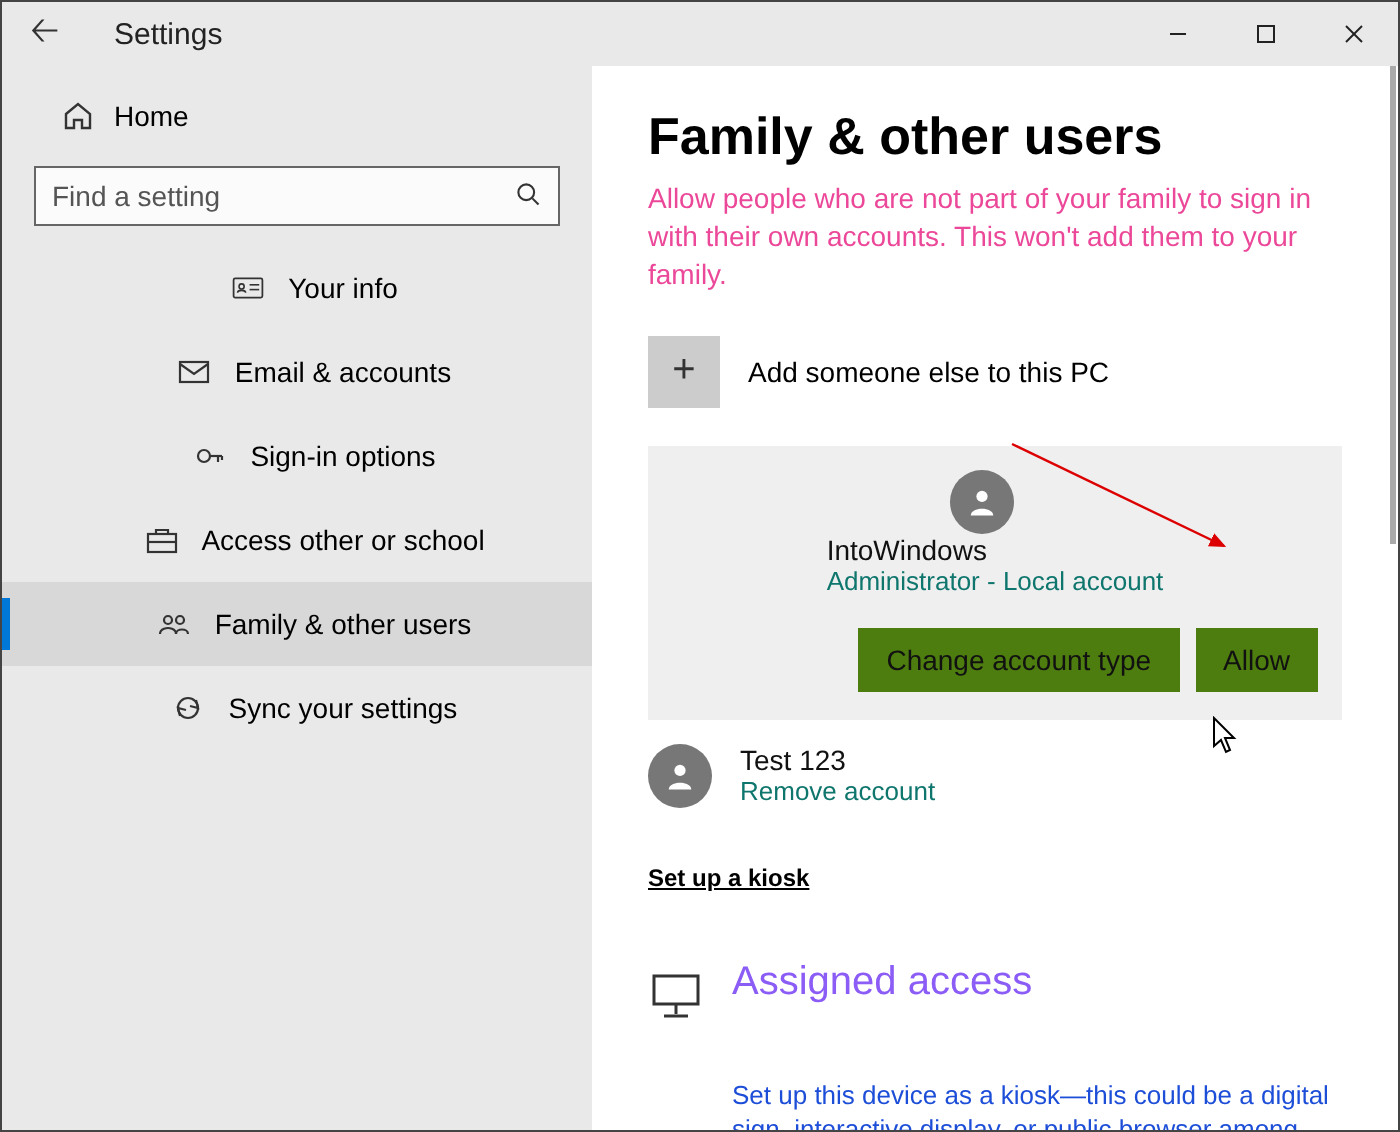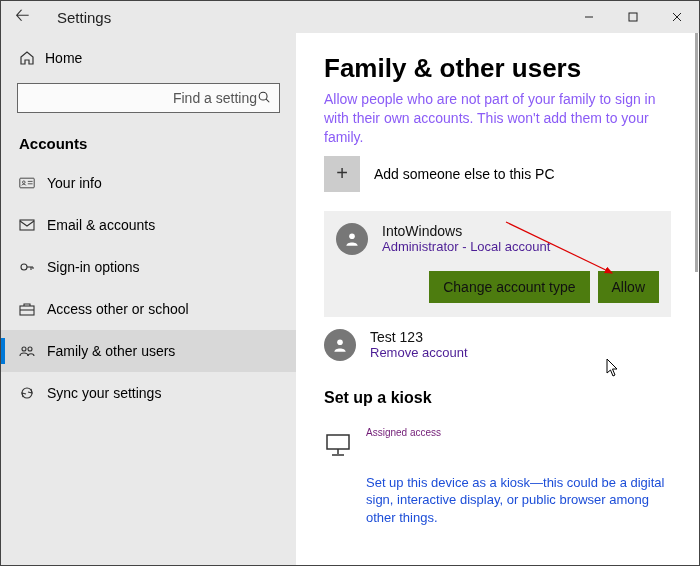--- a/index.html
+++ b/index.html
@@ -57,53 +57,53 @@
   .sidebar {
     width: 295px;
     background: #e9e9e9;
     padding-top: 6px;
     position: relative;
   }
   .home-row {
     display: flex;
     align-items: center;
     height: 38px;
-    padding-left: 18px;
+    padding-left: 30px;
   }
   .home-row .icon {
     width: 26px;
     display: flex;
     align-items: center;
   }
   .search-box {
     margin: 6px 16px 10px 16px;
     height: 30px;
     border: 1px solid #666;
     background: #fbfbfb;
     display: flex;
     align-items: center;
     padding: 0 8px;
     color: #666;
     position: relative;
-    text-align: right;
   }
   .search-box .ph { flex: 1; font-size: 14px; color: #555;}
   .search-box .sicon { font-size: 13px; color: #333; }
   .section-header {
     padding: 12px 18px 10px 18px;
     font-weight: 600;
     font-size: 15px;
   }
   .nav-item {
     display: flex;
     align-items: center;
     height: 42px;
     padding-left: 18px;
     font-size: 14px;
     position: relative;
+    justify-content: center;
   }
   .nav-item.selected {
     background: #d8d8d8;
   }
   .nav-item.selected::before {
     content: "";
     position: absolute;
     left: 0; top: 8px; bottom: 8px;
     width: 4px;
     background: #0078d7;
@@ -120,23 +120,23 @@
     overflow: hidden;
     position: relative;
   }
   .page-title {
     font-size: 26px;
     font-weight: 600;
     margin-bottom: 6px;
   }
   .page-desc {
     font-size: 14px;
-    color: #8b5cf6;
+    color: #ec4899;
     line-height: 1.35;
-    margin-bottom: 4px;
+    margin-bottom: 16px;
   }
   .add-row {
     display: flex;
     align-items: center;
     height: 46px;
     margin-bottom: 14px;
   }
   .plus-btn {
     width: 36px; height: 36px;
     background: #ccc;
@@ -148,69 +148,71 @@
     margin-right: 14px;
   }
   .user-card {
     background: #efefef;
     padding: 12px 12px 14px 12px;
     margin-bottom: 12px;
   }
   .user-row {
     display: flex;
     align-items: center;
+    flex-direction: column;
   }
   .avatar {
     width: 32px; height: 32px;
     border-radius: 50%;
     background: #777;
     display: flex;
     align-items: center;
     justify-content: center;
     margin-right: 14px;
   }
   .avatar svg { width: 18px; height: 18px; fill: #fff; }
   .user-name { font-size: 14px; color: #111; }
-  .user-sub { font-size: 13px; color: #4c1d95; }
+  .user-sub { font-size: 13px; color: #0f766e; }
   .user-buttons {
     display: flex;
     justify-content: flex-end;
     gap: 8px;
     margin-top: 16px;
   }
   .btn {
     background: #4d7c0f;
     border: none;
     padding: 8px 14px;
     font-size: 14px;
     font-family: inherit;
     color: #111;
   }
   .user-simple {
     display: flex;
     align-items: center;
     margin-bottom: 28px;
   }
   .kiosk-title {
-    font-size: 16px;
+    font-size: 12px;
     font-weight: 600;
-    margin-bottom: 20px;
+    margin-bottom: 34px;
+    text-decoration: underline;
   }
   .kiosk-row {
     display: flex;
   }
   .kiosk-icon {
     width: 36px; height: 36px;
     display: flex;
     align-items: center;
     justify-content: center;
     margin-right: 14px;
   }
   .kiosk-icon svg { width: 28px; height: 28px; }
-  .kiosk-text .ktitle { font-size: 10px; color: #701a75; margin-bottom: 2px;}
+  .kiosk-text .ktitle { font-size: 20px; color: #8b5cf6; margin-bottom: 2px;}
   .kiosk-text .kdesc { font-size: 13px; color: #1d4ed8; line-height: 1.35; margin-top: 36px; }
   .scrollbar {
     position: absolute;
     right: 1px;
     top: 32px;
     bottom: 2px;
     width: 3px;
     background: transparent;
   }
   .scrollbar::after {
@@ -270,21 +272,20 @@
     <div class="search-box">
       <span class="ph">Find a setting</span>
       <span class="sicon">
         <svg width="14" height="14" viewBox="0 0 16 16">
             <circle cx="7" cy="7" r="4.5" fill="none" stroke="#333" stroke-width="1.2"></circle>
             <line x1="10.5" y1="10.5" x2="14" y2="14" stroke="#333" stroke-width="1.2"></line>
           </svg>
       </span>
     </div>
 
-    <div class="section-header">Accounts</div>
 
     <div class="nav-item">
       <span class="icon">
         <svg viewBox="0 0 20 16">
             <rect x="1" y="2" width="18" height="12" rx="1" fill="none" stroke="#333" stroke-width="1.1"></rect>
             <circle cx="6" cy="7" r="1.6" fill="none" stroke="#333" stroke-width="1"></circle>
             <path d="M3.5 11 C3.5 9 8.5 9 8.5 11" fill="none" stroke="#333" stroke-width="1"></path>
             <line x1="11" y1="6" x2="17" y2="6" stroke="#333" stroke-width="1"></line>
             <line x1="11" y1="9" x2="17" y2="9" stroke="#333" stroke-width="1"></line>
           </svg>

